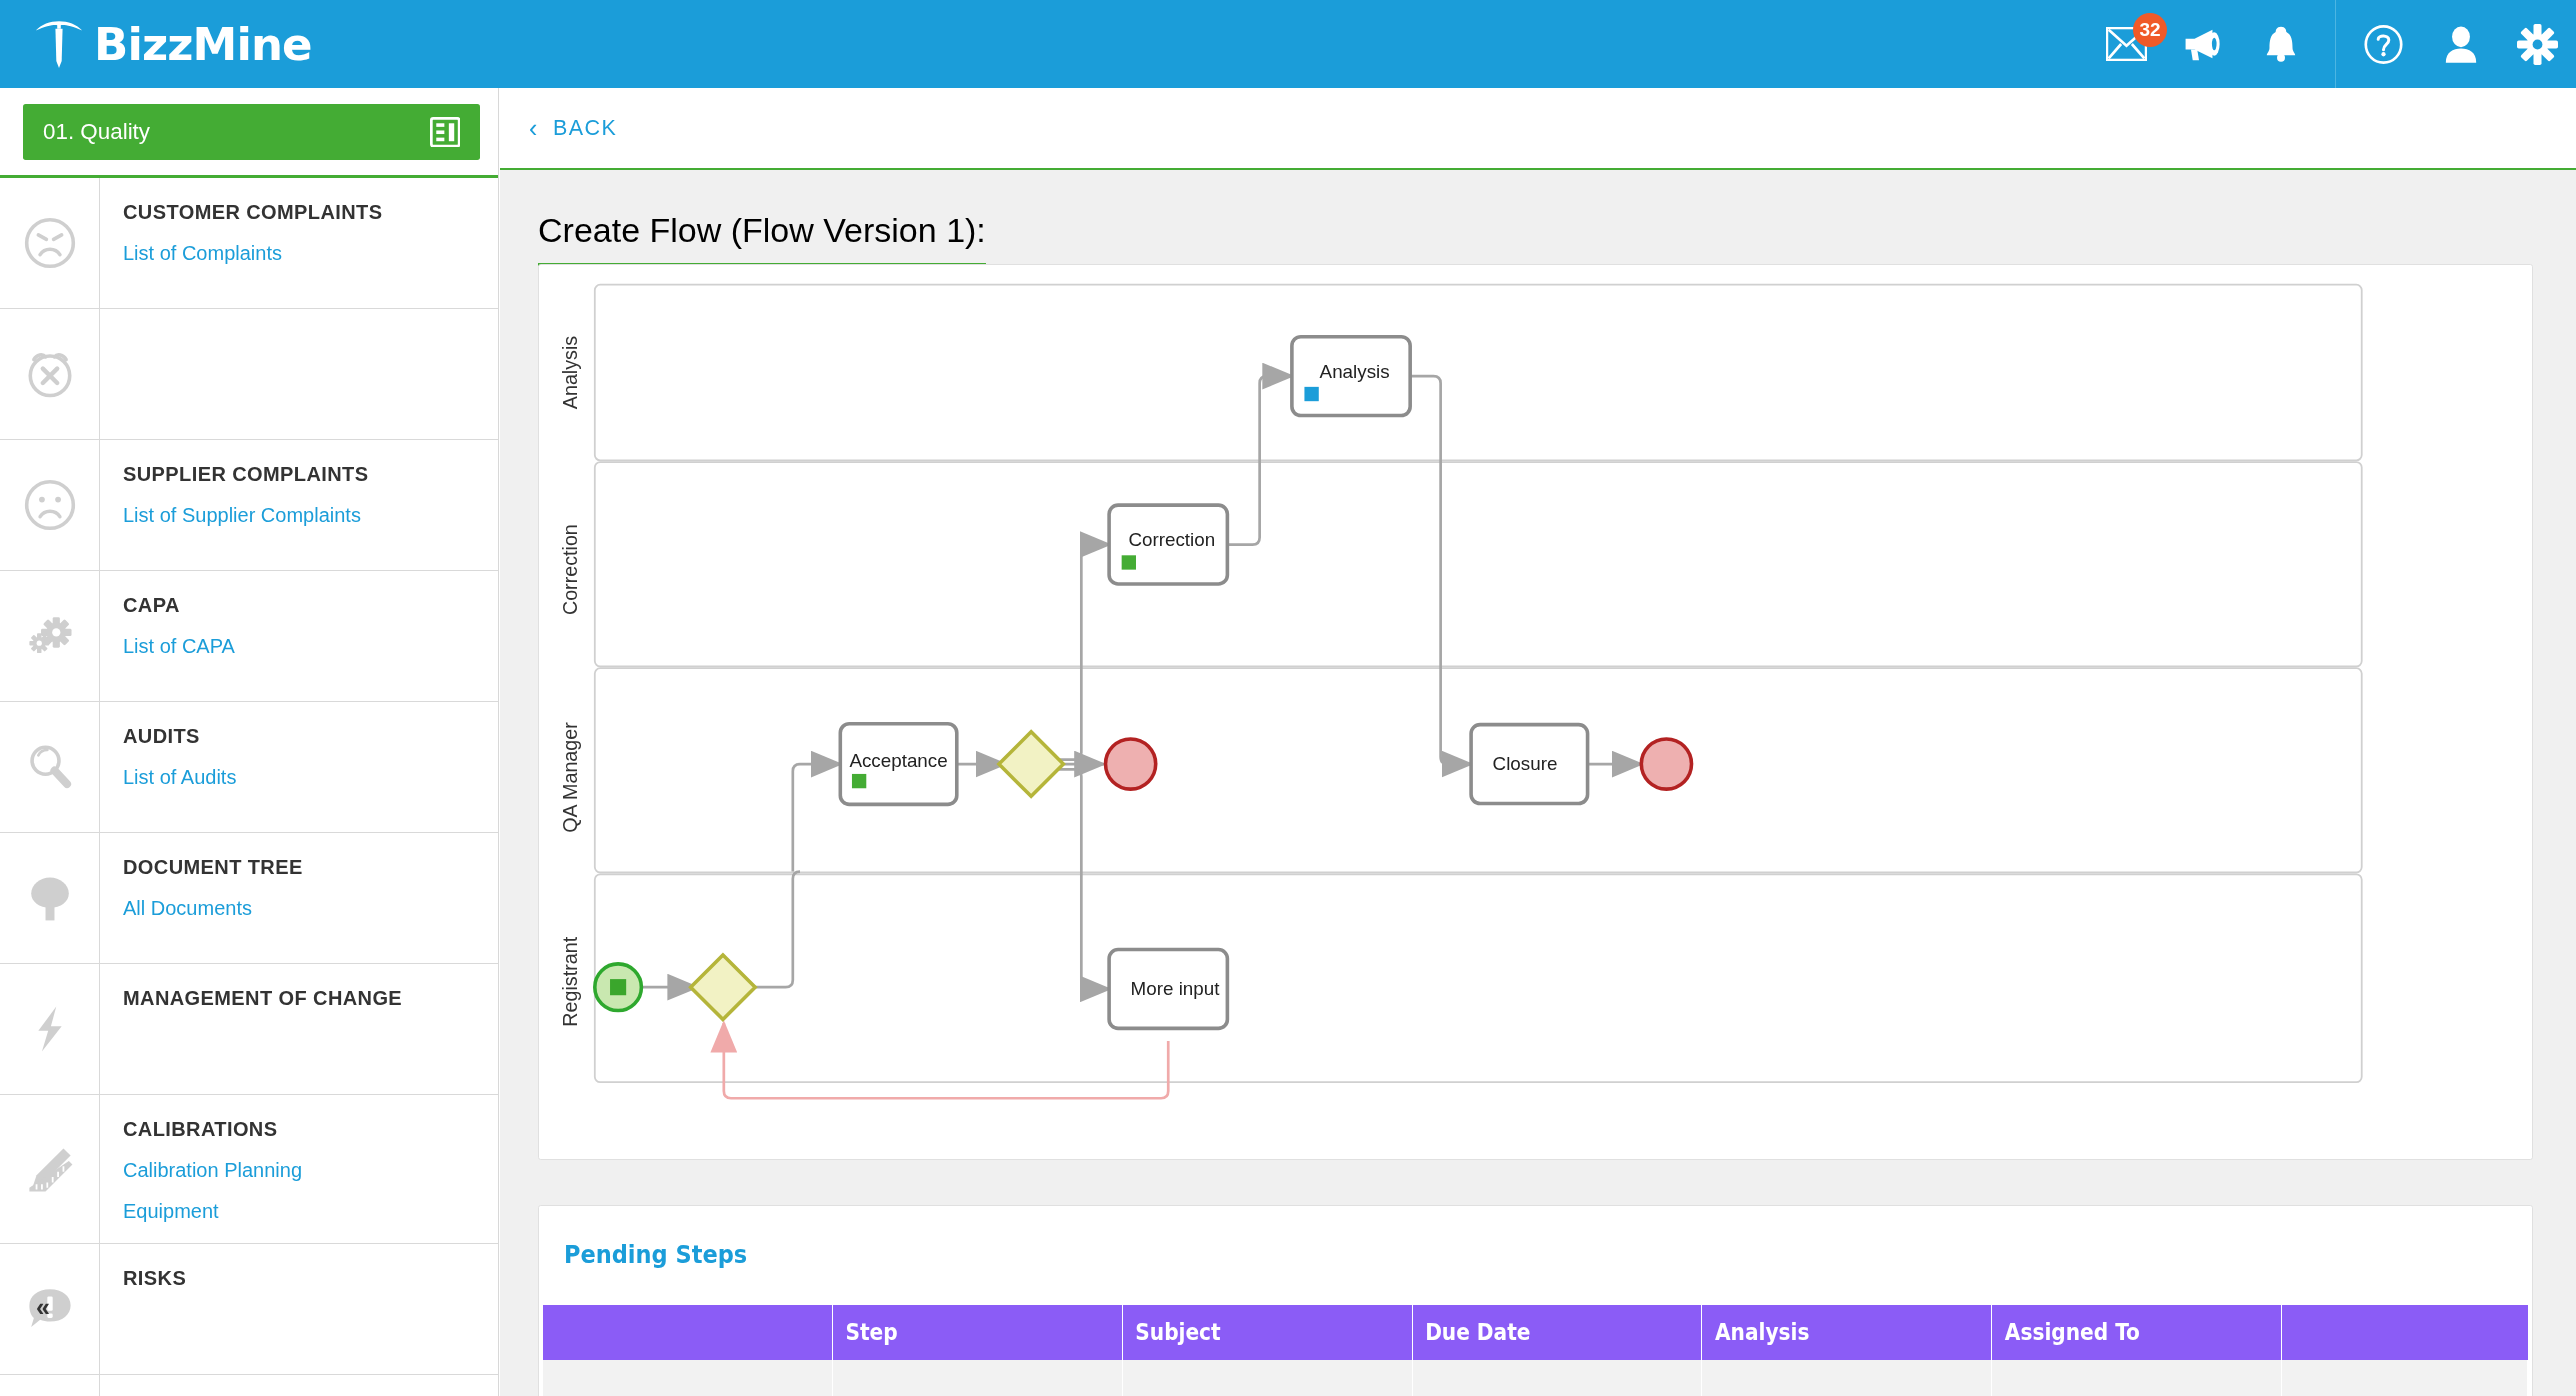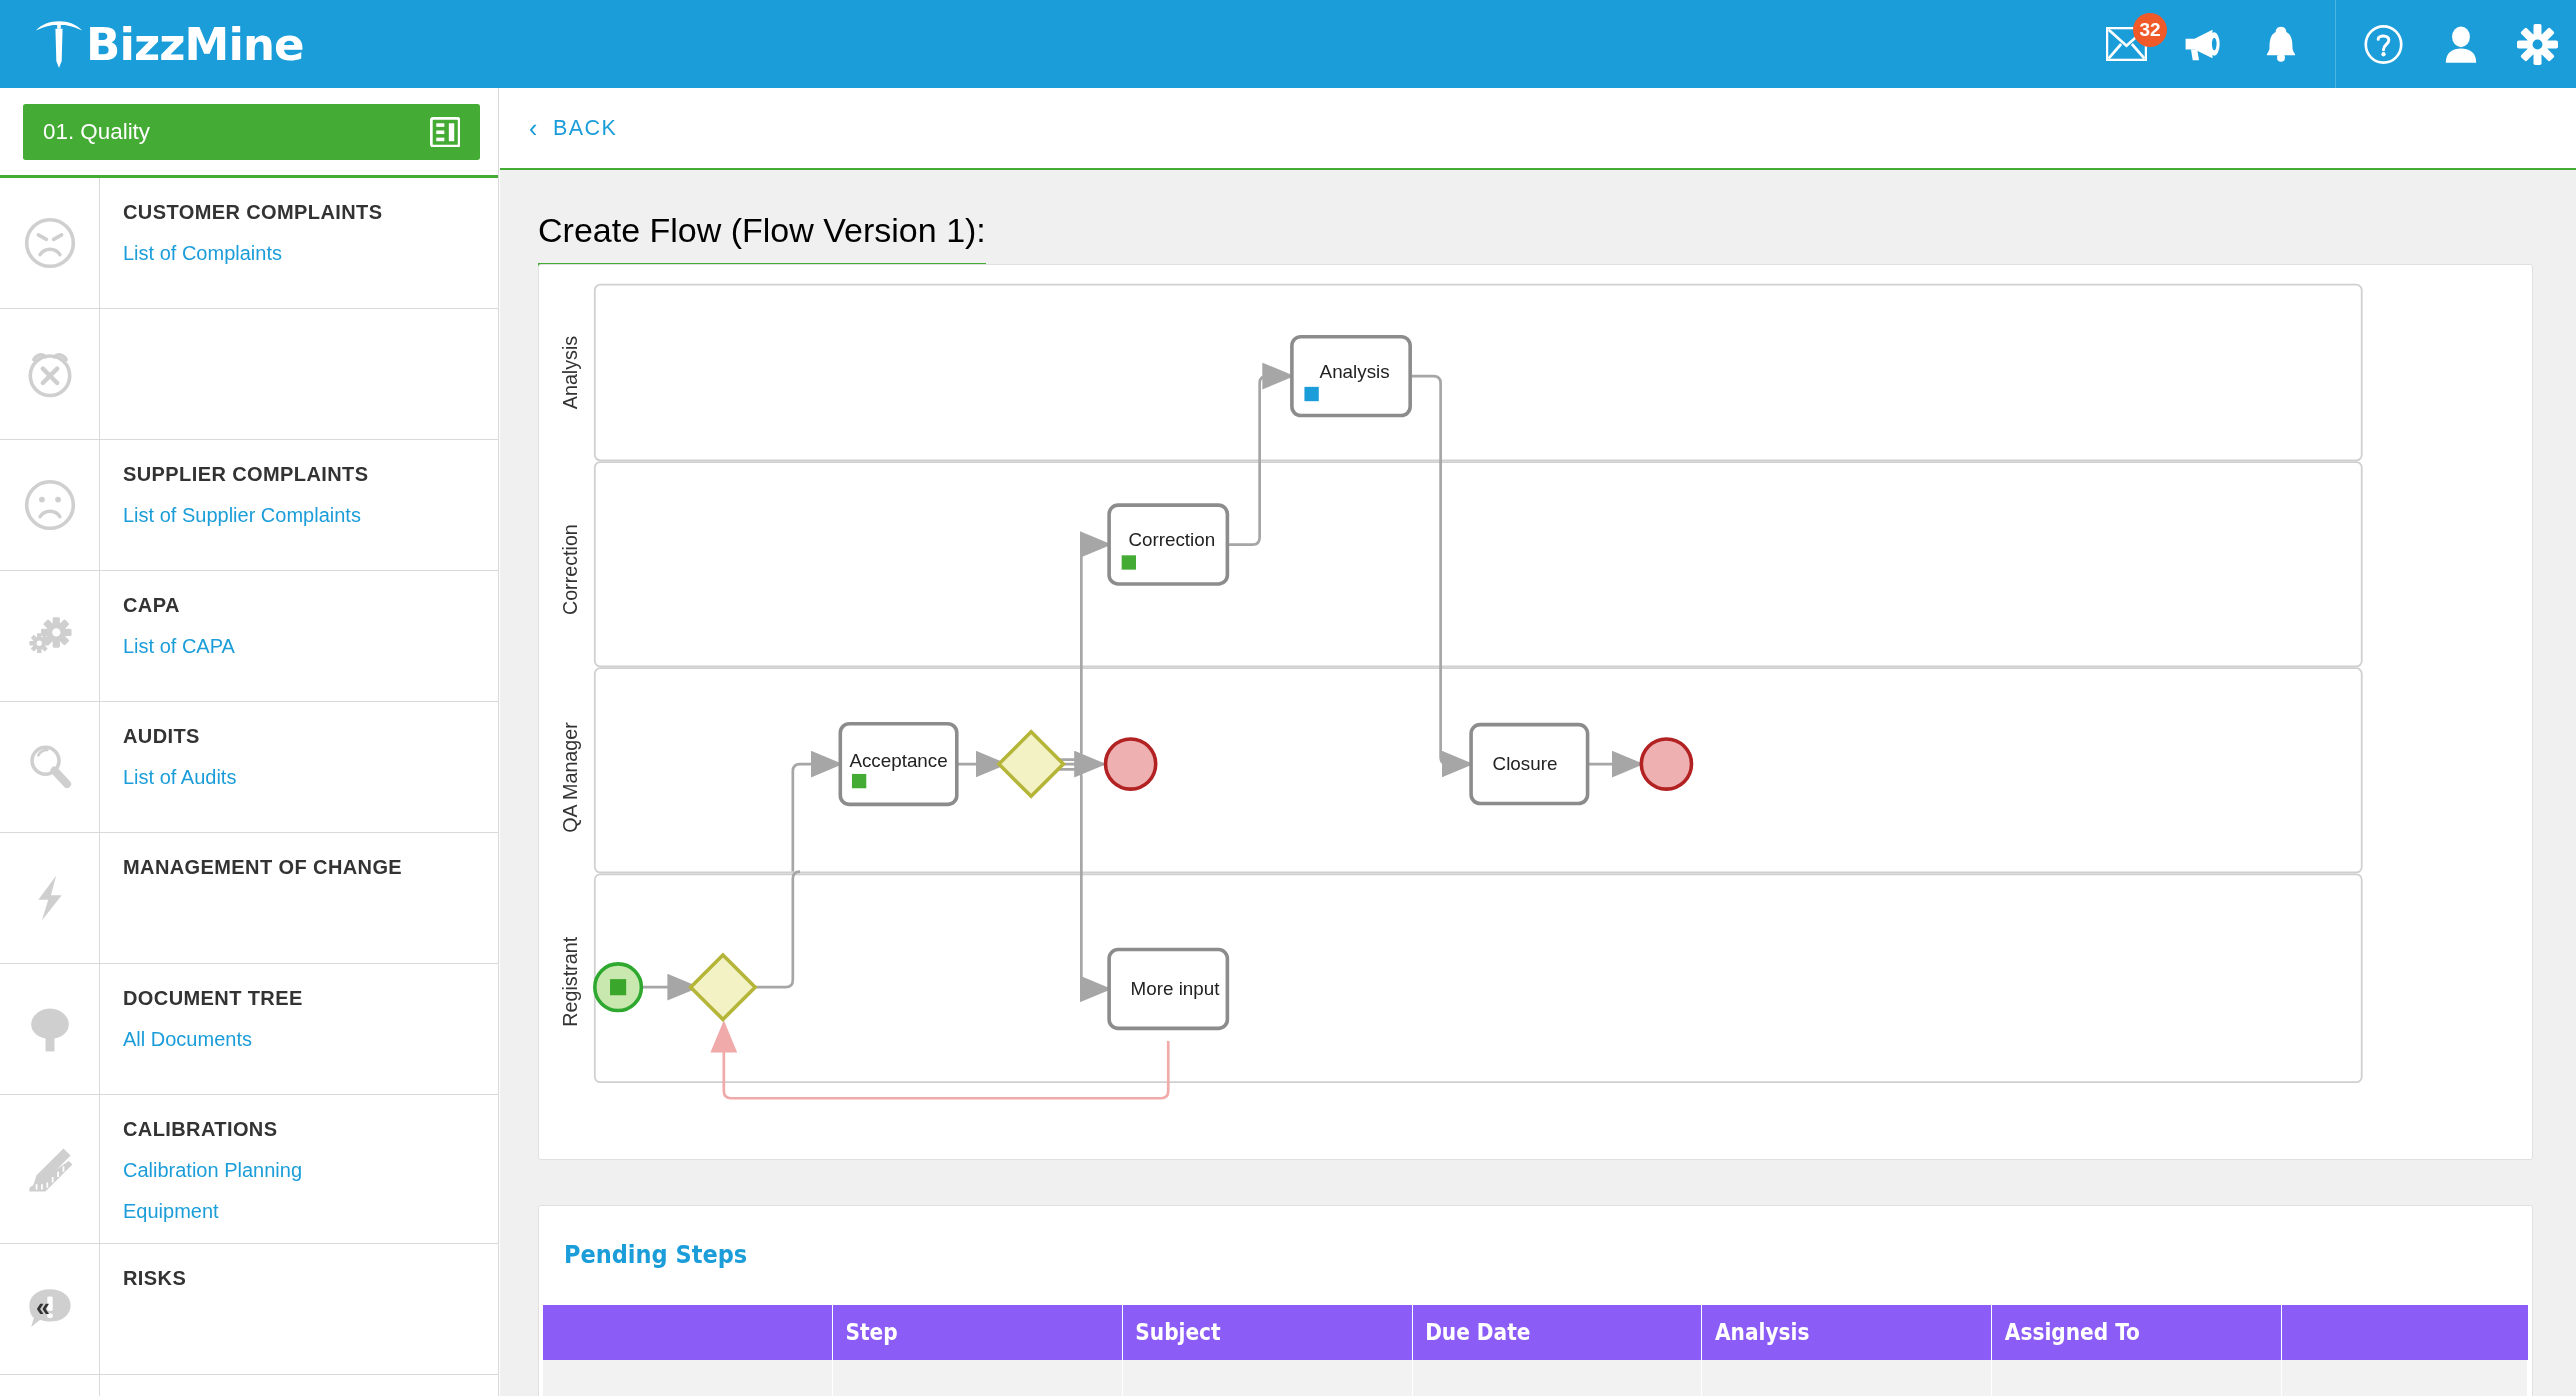--- a/index.html
+++ b/index.html
@@ -12,21 +12,21 @@
 
   
   .topbar {
     position: absolute; top: 0; left: 0;
     width: 2576px; height: 88px;
     background: #1b9dd9;
     display: flex; align-items: center;
   }
   .logo-wrap {
     display: flex; align-items: center;
-    margin-left: 34px; gap: 2px;
+    margin-left: 34px; gap: 10px;
   }
   .logo-pick { width: 50px; height: 56px; }
   .logo-text {
     color: #fff; font-size: 45px; font-weight: bold;
     letter-spacing: -0.9px; line-height: 1;
     font-family: "DejaVu Sans", sans-serif;
   }
   .topbar-right {
     margin-left: auto; display: flex; align-items: center; height: 88px;
   }
@@ -310,38 +310,38 @@
     </div>
     <div class="nav-body">
       <div class="nav-label">AUDITS</div>
       <a class="nav-link">List of Audits</a>
     </div>
   </div>
 
   <div class="nav-item">
     <div class="nav-icon">
       <svg width="52" height="52" viewBox="0 0 58 58">
-        <path d="M36 4 L16 31 L27 31 L20 54 L42 26 L30 26 Z" fill="#cfcfcf"></path>
-      </svg>
-    </div>
-    <div class="nav-body">
-      <div class="nav-label">MANAGEMENT OF CHANGE</div>
-    </div>
-  </div>
-
-  <div class="nav-item">
-    <div class="nav-icon">
-      <svg width="52" height="52" viewBox="0 0 58 58">
         <path d="M29 6 C40 6, 50 14, 50 24 C50 33, 41 40, 29 40 C17 40, 8 33, 8 24 C8 14, 18 6, 29 6 Z" fill="#cfcfcf"></path>
         <rect x="24" y="36" width="10" height="18" fill="#cfcfcf"></rect>
       </svg>
     </div>
     <div class="nav-body">
       <div class="nav-label">DOCUMENT TREE</div>
       <a class="nav-link">All Documents</a>
+    </div>
+  </div>
+
+  <div class="nav-item">
+    <div class="nav-icon">
+      <svg width="52" height="52" viewBox="0 0 58 58">
+        <path d="M36 4 L16 31 L27 31 L20 54 L42 26 L30 26 Z" fill="#cfcfcf"></path>
+      </svg>
+    </div>
+    <div class="nav-body">
+      <div class="nav-label">MANAGEMENT OF CHANGE</div>
     </div>
   </div>
 
   <div class="nav-item">
     <div class="nav-icon">
       <svg width="52" height="52" viewBox="0 0 58 58">
         <path d="M44 6 L52 14 L22 44 L10 48 L14 36 Z" fill="#cfcfcf"></path>
         <path d="M50 20 L54 24 L24 54 L6 54 L6 50 Z" fill="#cfcfcf"></path>
         <g stroke="#fff" stroke-width="2">
           <path d="M14 52 L14 46 M20 52 L20 46 M26 50 L26 44 M32 44 L32 38 M38 38 L38 32 M44 32 L44 26"></path>

